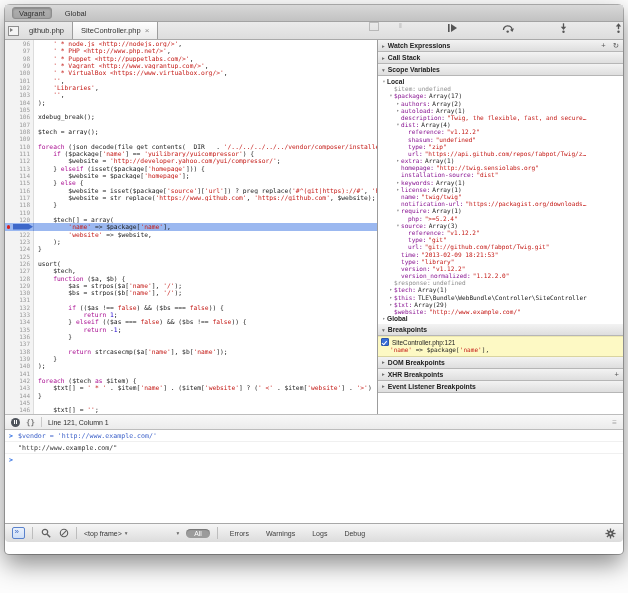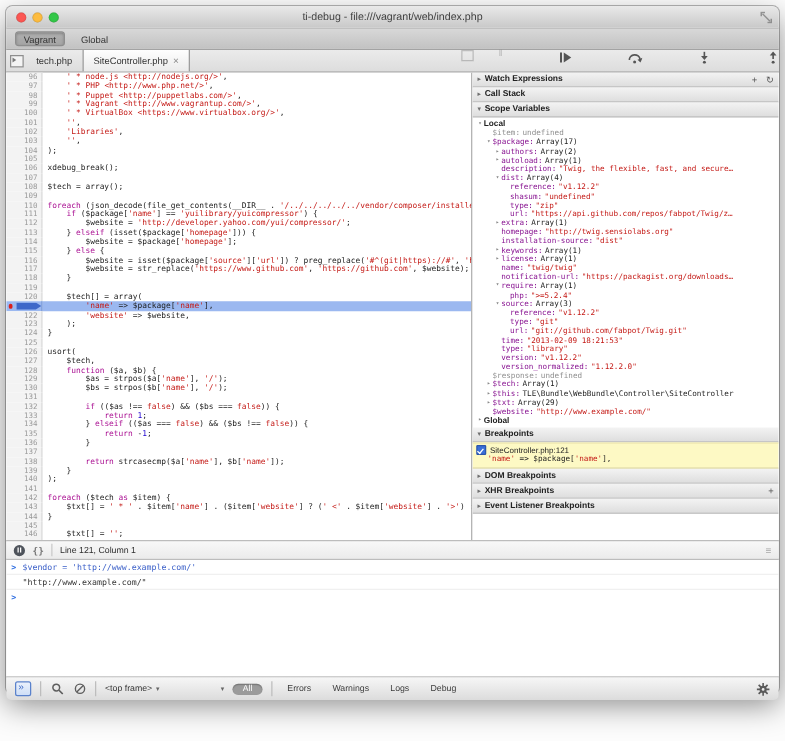--- a/index.html
+++ b/index.html
@@ -124,42 +124,32 @@
   .pill{background:#9b9b9b;color:#fff;border-radius:7px;padding:1px 8px;font-size:6.8px;
         box-shadow:inset 0 1px 1px rgba(0,0,0,.25);}
   .flabel{color:#3d3d3d;margin:0 5px;}
   .gear{margin-left:auto;}
 </style>
 </head>
 <body>
 
 <div class="window">
 
-  <div class="titlebar">
-    <span class="tl r"></span>
-    <span class="tl y"></span>
-    <span class="tl g"></span>
-    <span class="title">ti-debug - file:///vagrant/web/index.php</span>
-    <svg class="resize-grip" viewBox="0 0 10 10">
-      <path d="M1,4 L1,1 L4,1 M6,9 L9,9 L9,6" fill="none" stroke="#6b6b6b" stroke-width="1.2"></path>
-      <line x1="2" y1="2" x2="8" y2="8" stroke="#6b6b6b" stroke-width="1.2"></line>
-    </svg>
-  </div>
 
   <div class="paneltabs">
     <span class="ptab active">Vagrant</span>
     <span class="ptab">Global</span>
   </div>
 
   <div class="filebar">
     <span class="nav-toggle">
       <span class="navbox"></span>
     </span>
     <span class="ftab">
-      <span>tech.php</span>
+      <span>github.php</span>
     </span>
     <span class="ftab active">
       <span>SiteController.php</span>
       <span class="close">×</span>
     </span>
 
     <div class="debugzone">
       <span class="dim-ic">
           <span class="box"></span>
         </span>

